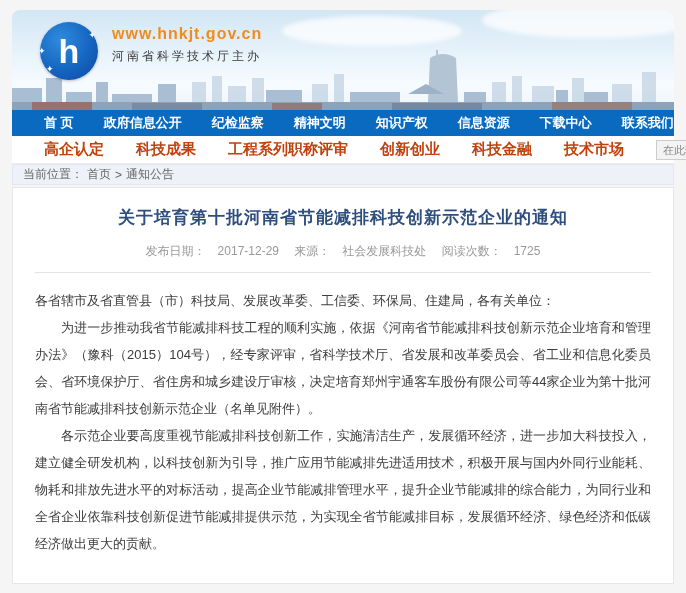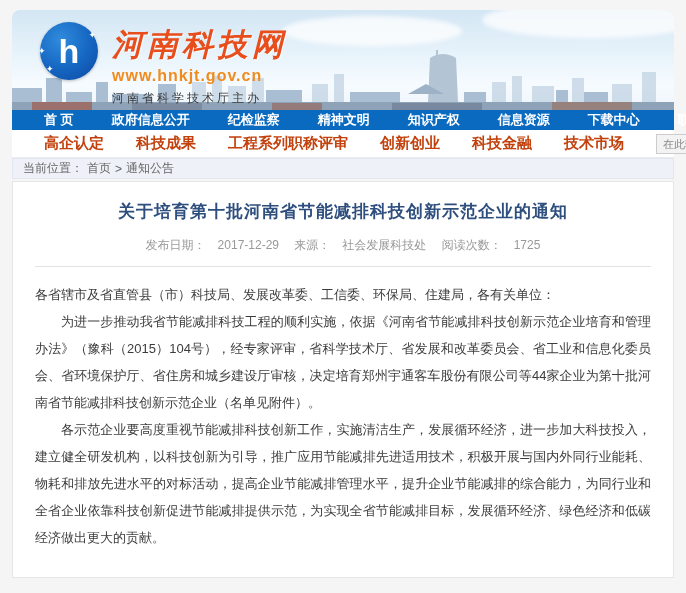--- a/index.html
+++ b/index.html
@@ -35,22 +35,22 @@
     font-size:31px; font-weight:bold; color:#e84d1c; letter-spacing:4px;
     text-shadow:1px 1px 0 rgba(255,255,255,.8);
     font-family:"Liberation Serif","DejaVu Serif",serif;
     font-style:italic;
   }
   .site-url { font-size:16px; font-weight:bold; color:#f08c1e; letter-spacing:1px; margin-top:1px; }
   .site-host { font-size:12px; color:#3a3a3a; letter-spacing:3px; margin-top:5px; }
 
   
   .nav {
-    height:20px; background:#0a6ac0; display:flex; align-items:center;
-    padding-left:32px; gap:38px;
+    height:26px; background:#0a6ac0; display:flex; align-items:center;
+    padding-left:32px; gap:30px;
   }
   .nav-item { color:#fff; font-size:13px; font-weight:bold; cursor:pointer; white-space:nowrap; }
 
   
   .subnav {
     height:28px; background:#fff; display:flex; align-items:center;
     padding:0 12px 0 32px; gap:32px; border-bottom:1px solid #e9edf2;
   }
   .subnav-item { color:#c2410c; font-size:15px; font-weight:bold; cursor:pointer; white-space:nowrap; }
   .search-wrap { margin-left:auto; display:flex; align-items:center; }
@@ -136,21 +136,20 @@
       </g>
     </svg>
     <div class="banner-inner">
       <div class="logo">
         <span>h</span>
         <span class="sparkle sp1">✦</span>
         <span class="sparkle sp2">✦</span>
         <span class="sparkle sp3">✦</span>
       </div>
       <div class="site-block">
-        <div class="site-name">河南科技网</div>
         <div class="site-url">www.hnkjt.gov.cn</div>
         <div class="site-host">河南省科学技术厅主办</div>
       </div>
     </div>
   </div>
 
   <div class="nav">
     <span class="nav-item">首 页</span>
     <span class="nav-item">政府信息公开</span>
     <span class="nav-item">纪检监察</span>

